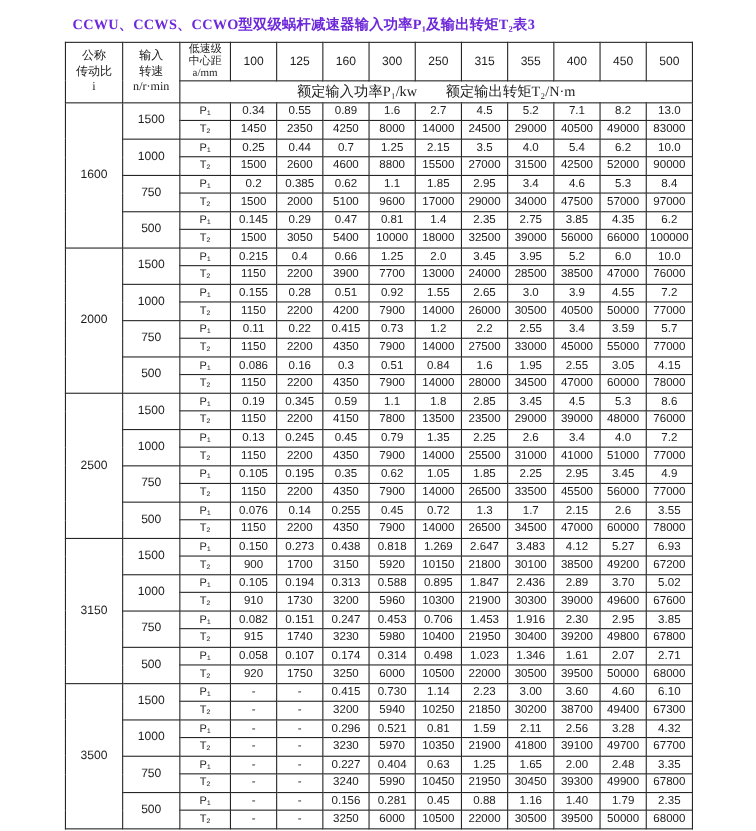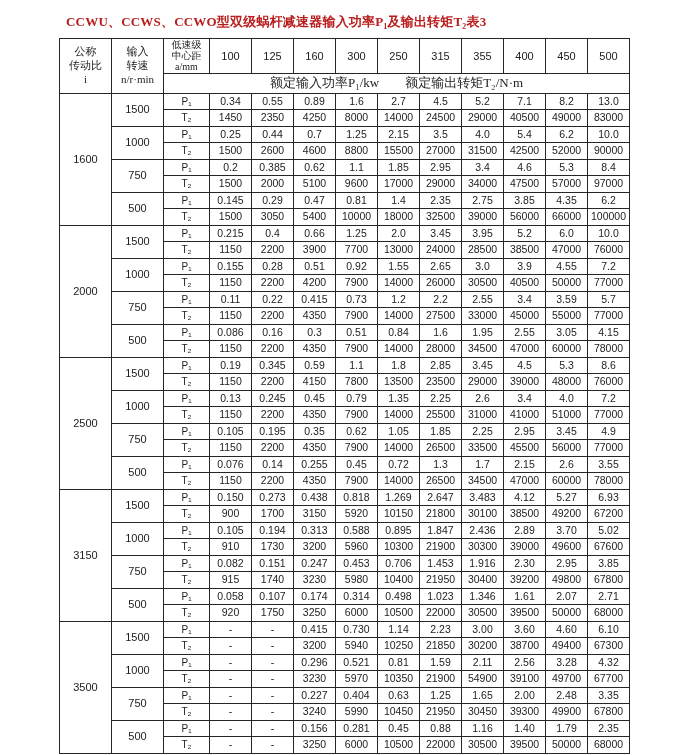--- a/index.html
+++ b/index.html
@@ -5,21 +5,21 @@
   html,body{margin:0;padding:0;}
   body{
     width:687px;height:755px;background:#ffffff;
     font-family:"Liberation Sans","DejaVu Sans",sans-serif;
     color:#1c1c1c;
   }
   .title{
     font-weight:bold;font-size:13px;
     margin:13px 0 7px 66px;letter-spacing:.2px;
     font-family:"Liberation Serif","DejaVu Serif",serif;
-    color:#b91c1c;
+    color:#6d28d9;
   }
   table{
     border-collapse:collapse;table-layout:fixed;
     margin-left:59px;
   }
   th,td{
     border:1px solid #262626;
     text-align:center;vertical-align:middle;
     padding:0;overflow:hidden;white-space:nowrap;
   }
@@ -568,21 +568,21 @@
           <td class="val">4.32</td>
         </tr>
         <tr>
           <td class="plabel">T₂</td>
           <td class="val">-</td>
           <td class="val">-</td>
           <td class="val">3230</td>
           <td class="val">5970</td>
           <td class="val">10350</td>
           <td class="val">21900</td>
-          <td class="val">54900</td>
+          <td class="val">41800</td>
           <td class="val">39100</td>
           <td class="val">49700</td>
           <td class="val">67700</td>
         </tr>
         <tr>
           <td class="speed" rowspan="2">750</td>
           <td class="plabel">P₁</td>
           <td class="val">-</td>
           <td class="val">-</td>
           <td class="val">0.227</td>

